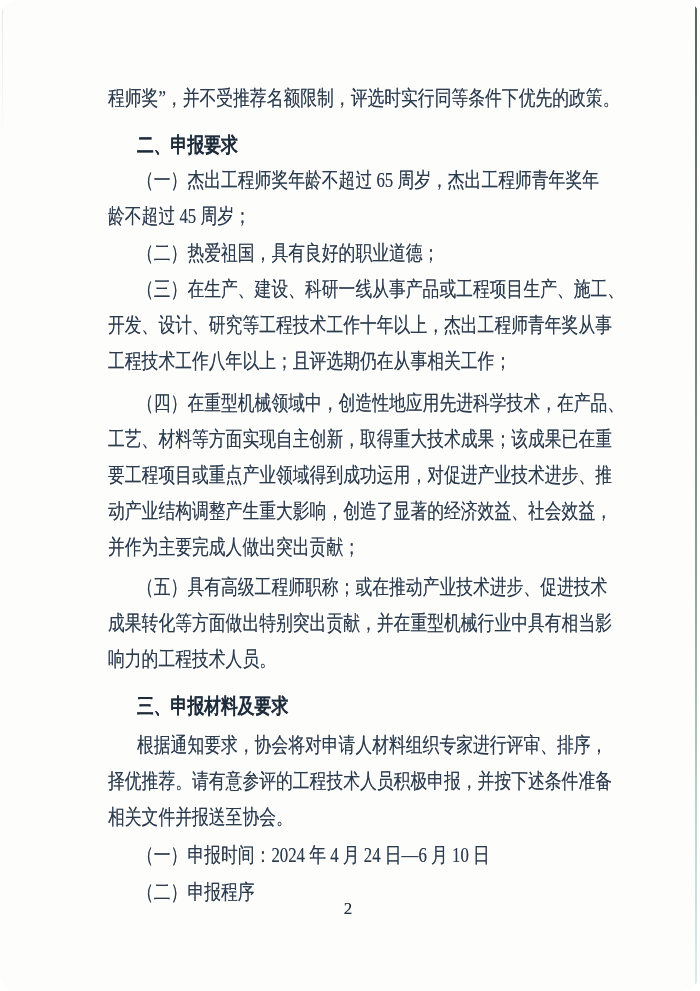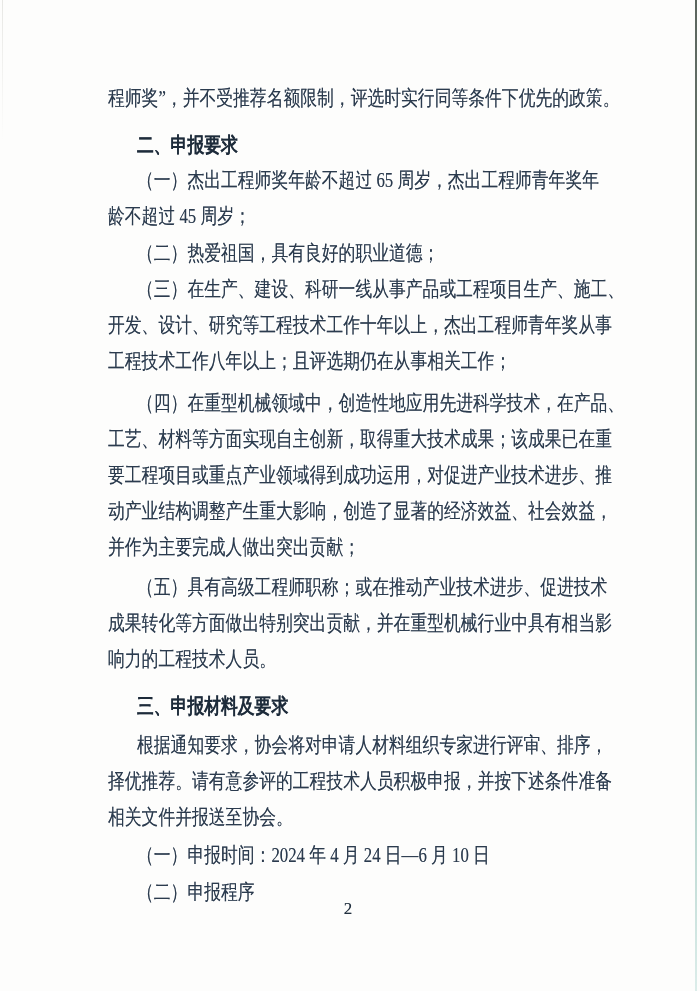--- a/index.html
+++ b/index.html
@@ -7,20 +7,21 @@
     padding: 0;
     background: #ffffff;
   }
   .page {
     position: relative;
     width: 700px;
     height: 991px;
     background: #fdfdfc;
     overflow: hidden;
     font-family: "Liberation Serif", "DejaVu Serif", serif;
+    border-radius: 19px;
   }
   
   .line {
     position: absolute;
     left: 108px;
     height: 24px;
     font-size: 21px;
     line-height: 24px;
     color: #2b3b4e;
     white-space: nowrap;

